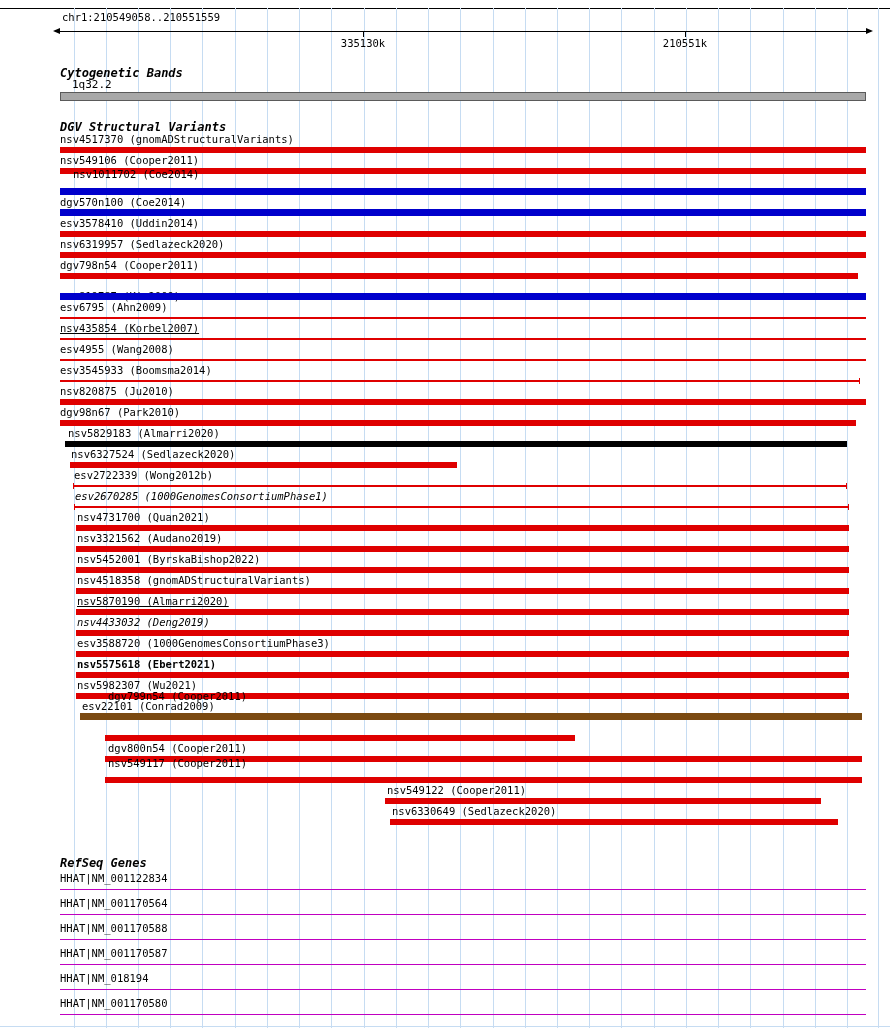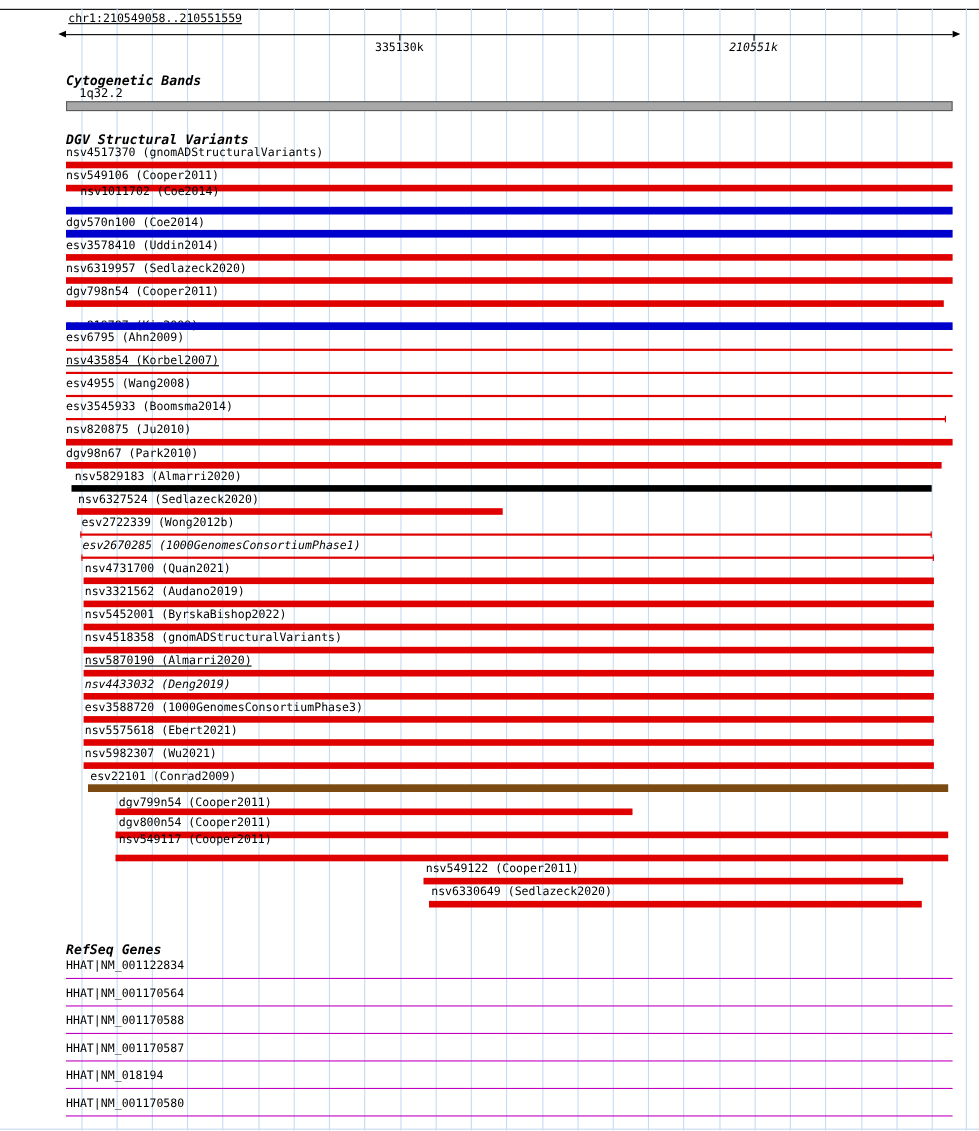--- a/index.html
+++ b/index.html
@@ -4,21 +4,21 @@
 <style>
   * { margin:0; padding:0; box-sizing:border-box; }
   html,body { background:#fff; }
   #canvas {
     position:relative; width:890px; height:1028px; background:#ffffff;
     font-family:"DejaVu Sans Mono", monospace; color:#000; overflow:hidden;
   }
   .topline   { position:absolute; left:0; right:0; top:8px; height:1px; background:#000; }
   .bottomline{ position:absolute; left:0; right:0; top:1026px; height:1px; background:#c6dcf2; }
   .gridline  { position:absolute; top:8px; bottom:0; width:1px; background:#c6dcf2; }
-  .region-label { position:absolute; left:62px; top:11px; font-size:10.5px; line-height:13px; white-space:pre;text-decoration:underline; }
+  .region-label { position:absolute; left:62px; top:11px; font-size:10.5px; line-height:13px; white-space:pre; }
   .ruler-line { position:absolute; top:31px; height:1px; background:#000; }
   .arrow { position:absolute; width:0; height:0; border-top:3px solid transparent; border-bottom:3px solid transparent; top:28px; }
   .arrow.left  { border-right:7px solid #000; }
   .arrow.right { border-left:7px solid #000; }
   .tick { position:absolute; top:31px; width:1px; height:6px; background:#000; }
   .tick-label { position:absolute; top:37px; transform:translateX(-50%); font-size:10.5px; white-space:pre; }
   .sec-title { position:absolute; left:60px; font-weight:bold; font-size:12px; line-height:14px; white-space:pre;font-style:italic; }
   .cyto-label { position:absolute; left:72px; top:79px; font-size:11px; line-height:12px; }
   .cyto-band { position:absolute; left:60px; top:92px; width:806px; height:9px; background:#a8a8a8; border:1px solid #5a5a5a; }
   .trk-label { position:absolute; font-size:10.5px; line-height:12px; white-space:pre; }
@@ -66,21 +66,21 @@
     </div>
 
   <div class="region-label">chr1:210549058..210551559</div>
   <div id="ruler">
       <div class="ruler-line" style="left: 60px; width: 806px;"></div>
       <div class="arrow left" style="left: 53px;"></div>
       <div class="arrow right" style="left: 866px;"></div>
       <div class="tick" style="left: 363px;"></div>
       <div class="tick-label" style="left: 363px;">335130k</div>
       <div class="tick" style="left: 685px;"></div>
-      <div class="tick-label" style="left: 685px; font-style: italic;">210551k</div>
+      <div class="tick-label" style="left: 685px;">210551k</div>
     </div>
 
   <div class="sec-title" style="top:66px">Cytogenetic Bands</div>
   <div class="cyto-label">1q32.2</div>
   <div class="cyto-band"></div>
 
   <div class="sec-title" style="top:120px">DGV Structural Variants</div>
   <div id="tracks">
       <div class="trk-label" style="left: 60px; top: 133px;">nsv4517370 (gnomADStructuralVariants)</div>
       <div class="bar thick" style="top: 147px; height: 6px; left: 60px; width: 806px; background: rgb(223, 0, 0);"></div>
@@ -125,27 +125,27 @@
       <div class="trk-label" style="left: 77px; top: 553px;">nsv5452001 (ByrskaBishop2022)</div>
       <div class="bar thick" style="top: 567px; height: 6px; left: 76px; width: 773px; background: rgb(223, 0, 0);"></div>
       <div class="trk-label" style="left: 77px; top: 574px;">nsv4518358 (gnomADStructuralVariants)</div>
       <div class="bar thick" style="top: 588px; height: 6px; left: 76px; width: 773px; background: rgb(223, 0, 0);"></div>
       <div class="trk-label" style="left: 77px; top: 595px; text-decoration: underline;">nsv5870190 (Almarri2020)</div>
       <div class="bar thick" style="top: 609px; height: 6px; left: 76px; width: 773px; background: rgb(223, 0, 0);"></div>
       <div class="trk-label" style="left: 77px; top: 616px; font-style: italic;">nsv4433032 (Deng2019)</div>
       <div class="bar thick" style="top: 630px; height: 6px; left: 76px; width: 773px; background: rgb(223, 0, 0);"></div>
       <div class="trk-label" style="left: 77px; top: 637px;">esv3588720 (1000GenomesConsortiumPhase3)</div>
       <div class="bar thick" style="top: 651px; height: 6px; left: 76px; width: 773px; background: rgb(223, 0, 0);"></div>
-      <div class="trk-label" style="left: 77px; top: 658px;">nsv5575618 (Ebert2021)</div>
+      <div class="trk-label" style="left: 77px; top: 658px; font-weight: bold;">nsv5575618 (Ebert2021)</div>
       <div class="bar thick" style="top: 672px; height: 6px; left: 76px; width: 773px; background: rgb(223, 0, 0);"></div>
       <div class="trk-label" style="left: 77px; top: 679px;">nsv5982307 (Wu2021)</div>
       <div class="bar thick" style="top: 693px; height: 6px; left: 76px; width: 773px; background: rgb(223, 0, 0);"></div>
       <div class="trk-label" style="left: 82px; top: 700px;">esv22101 (Conrad2009)</div>
       <div class="bar thick" style="top: 713px; height: 7px; left: 80px; width: 782px; background: rgb(123, 74, 18);"></div>
-      <div class="trk-label" style="left: 108px; top: 724px;">dgv799n54 (Cooper2011)</div>
+      <div class="trk-label" style="left: 108px; top: 690px;">dgv799n54 (Cooper2011)</div>
       <div class="bar thick" style="top: 735px; height: 6px; left: 105px; width: 470px; background: rgb(223, 0, 0);"></div>
       <div class="trk-label" style="left: 108px; top: 742px;">dgv800n54 (Cooper2011)</div>
       <div class="bar thick" style="top: 756px; height: 6px; left: 105px; width: 757px; background: rgb(223, 0, 0);"></div>
       <div class="trk-label" style="left: 108px; top: 757px;">nsv549117 (Cooper2011)</div>
       <div class="bar thick" style="top: 777px; height: 6px; left: 105px; width: 757px; background: rgb(223, 0, 0);"></div>
       <div class="trk-label" style="left: 387px; top: 784px;">nsv549122 (Cooper2011)</div>
       <div class="bar thick" style="top: 798px; height: 6px; left: 385px; width: 436px; background: rgb(223, 0, 0);"></div>
       <div class="trk-label" style="left: 392px; top: 805px;">nsv6330649 (Sedlazeck2020)</div>
       <div class="bar thick" style="top: 819px; height: 6px; left: 390px; width: 448px; background: rgb(223, 0, 0);"></div>
     </div>

